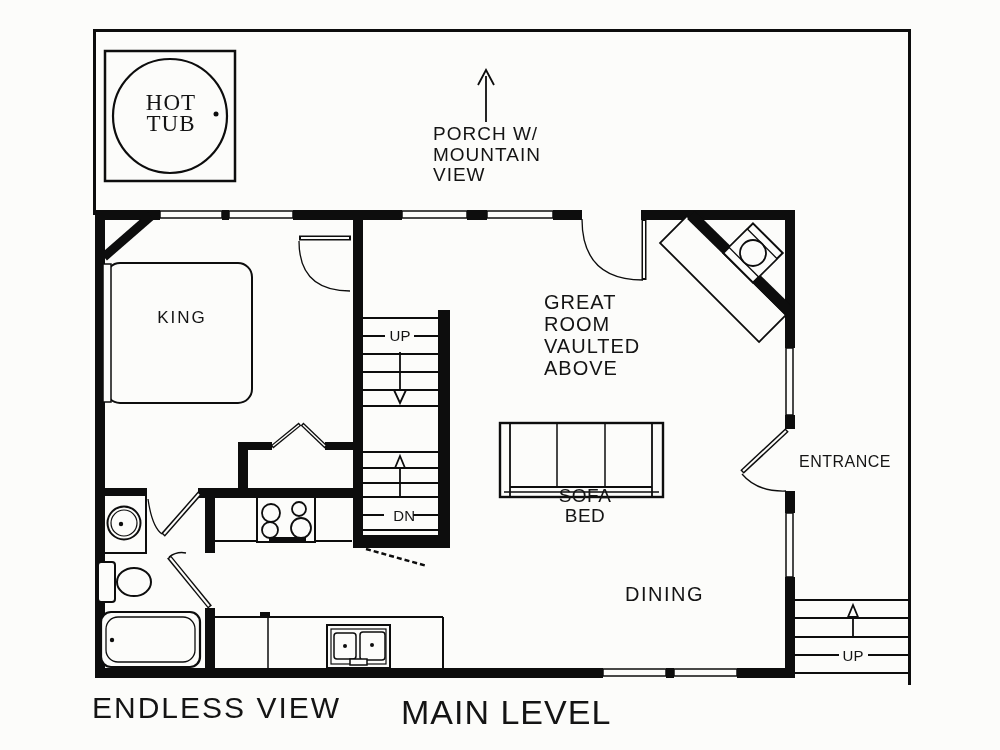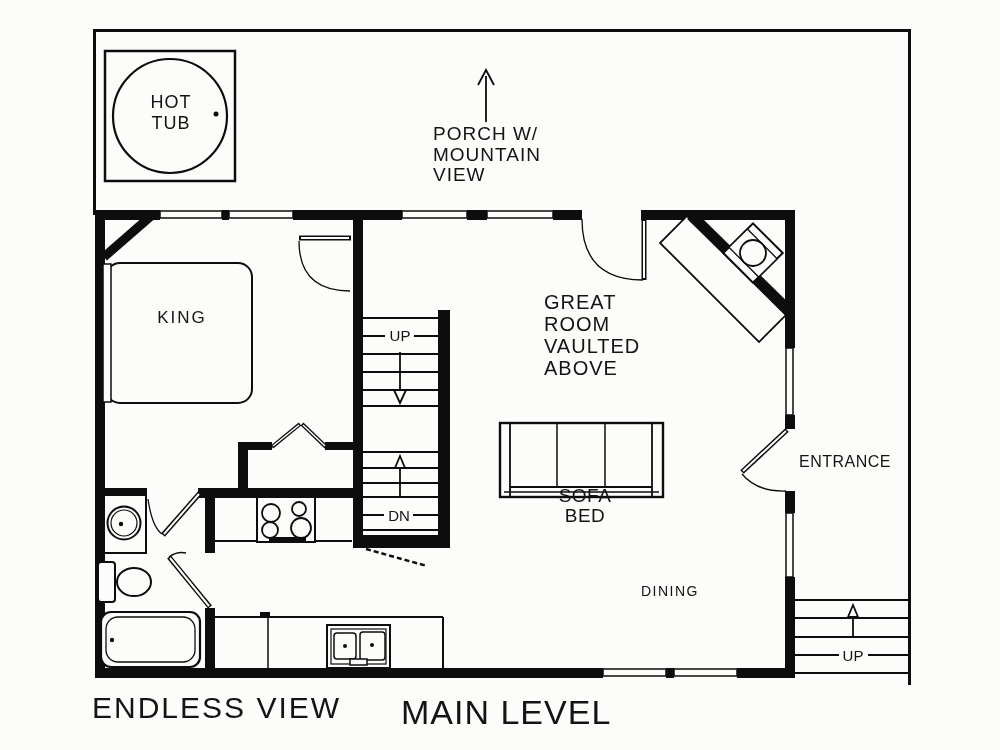--- a/index.html
+++ b/index.html
@@ -210,44 +210,44 @@
     </g>
     <g>
       <rect class="fx" x="101" y="612" width="99" height="55" rx="10" stroke-width="2.2"></rect>
       <rect class="fx" x="106" y="617" width="89" height="45" rx="12" stroke-width="1.3"></rect>
       <circle cx="112" cy="640" r="2.2" fill="#0d0d0d"></circle>
     </g>
   </g>
 
 </svg>
 
-<div class="lbl" style="left:128px;top:92px;width:86px;text-align:center;font-size:18px;line-height:21px;letter-spacing:1px;">HOT
+<div class="lbl" style="left:128px;top:92px;width:86px;text-align:center;font-size:23px;line-height:21px;letter-spacing:1px;font-family:Liberation Serif, serif;">HOT
 TUB</div>
 
 <div class="lbl" style="left:433px;top:124px;font-size:19px;line-height:20.5px;letter-spacing:1px;">PORCH W/
 MOUNTAIN
 VIEW</div>
 
 <div class="lbl" style="left:133px;top:308px;width:98px;text-align:center;font-size:17px;letter-spacing:2px;">KING</div>
 
 <div class="lbl" style="left:544px;top:291px;font-size:20px;line-height:22px;letter-spacing:1px;">GREAT
 ROOM
 VAULTED
 ABOVE</div>
 
 <div class="lbl" style="left:534px;top:442px;width:102px;text-align:center;font-size:19px;line-height:19.5px;letter-spacing:0.5px;margin-top:44px;">SOFA
 BED</div>
 
-<div class="lbl" style="left:641px;top:583px;font-size:14px;letter-spacing:1.5px;">DINING</div>
+<div class="lbl" style="left:625px;top:583px;font-size:20px;letter-spacing:1.5px;">DINING</div>
 
 <div class="lbl" style="left:799px;top:453px;font-size:16px;letter-spacing:0.5px;">ENTRANCE</div>
 
 <div class="lbl" style="left:384px;top:327px;width:32px;text-align:center;font-size:15px;">UP</div>
 
-<div class="lbl" style="left:383px;top:507px;width:32px;text-align:center;font-size:15px;">DN</div>
+<div class="lbl" style="left:383px;top:507px;width:32px;text-align:right;font-size:15px;">DN</div>
 
 <div class="lbl" style="left:837px;top:647px;width:32px;text-align:center;font-size:15px;">UP</div>
 
 <div class="lbl" style="left:92px;top:691px;font-size:30px;letter-spacing:2px;">ENDLESS VIEW</div>
 
 <div class="lbl" style="left:401px;top:693px;font-size:34px;letter-spacing:1px;">MAIN LEVEL</div>
 
 </div>
 
 </body></html>

